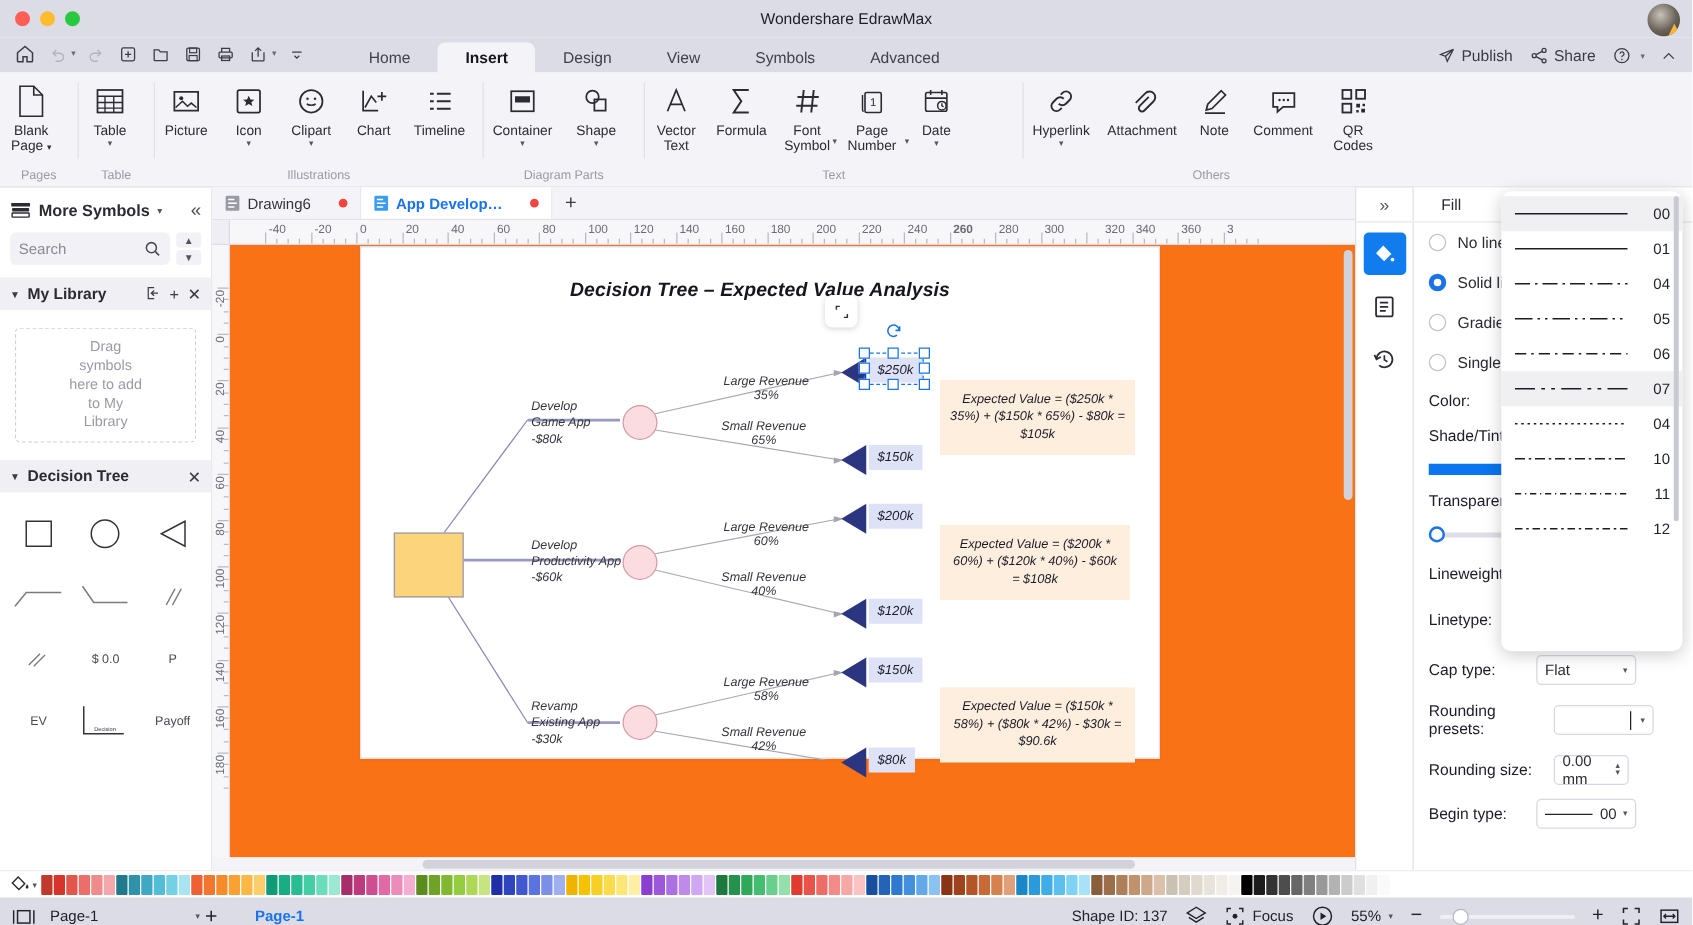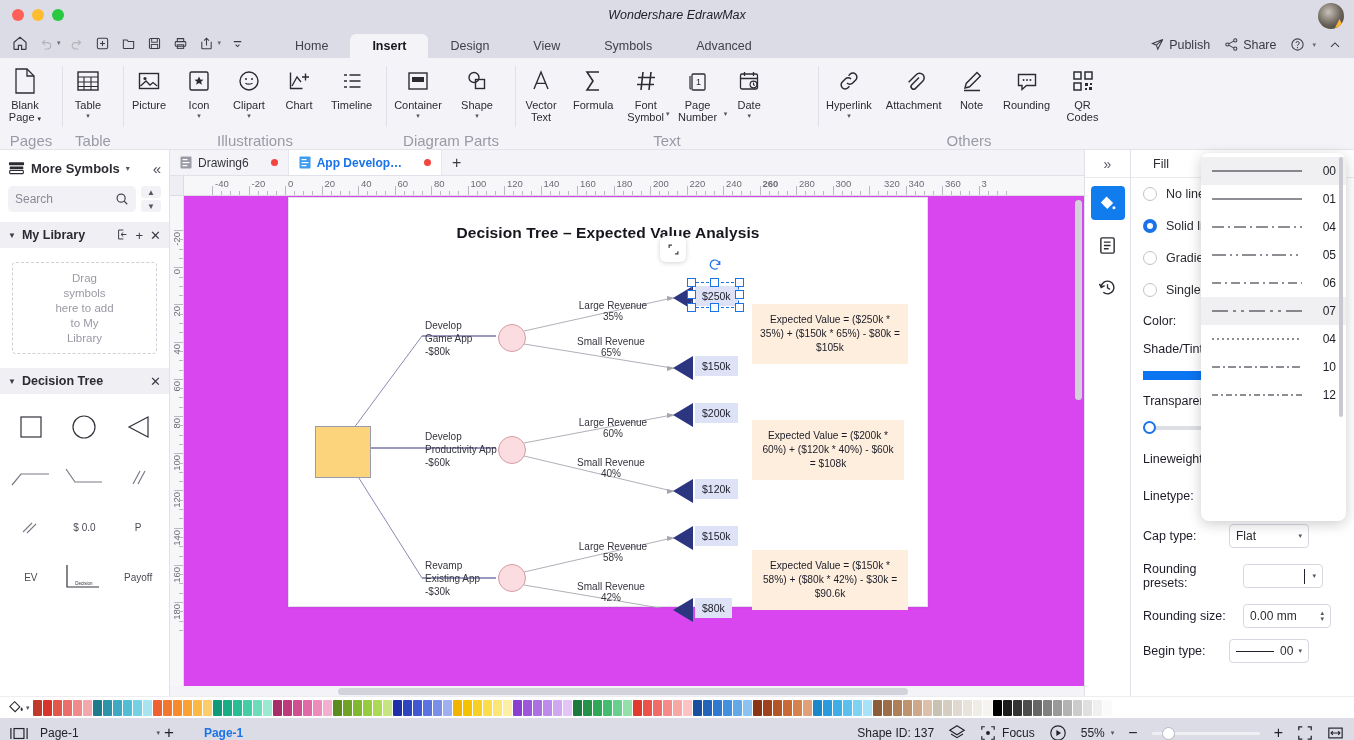--- a/index.html
+++ b/index.html
@@ -19,21 +19,21 @@
     height: 30px; background: #dcdce6;
     display: flex; align-items: center; position: relative;
   }
   .traffic { display: flex; gap: 8px; padding-left: 12px; }
   .dot { width: 12px; height: 12px; border-radius: 50%; }
   .dot.red { background: #ff5f57; }
   .dot.yellow { background: #febc2e; }
   .dot.green { background: #28c840; }
   .app-title {
     position: absolute; left: 0; right: 0; text-align: center;
-    font-size: 12.5px; color: #1e1e28; pointer-events: none; font-style: italic;
+    font-size: 12.5px; color: #1e1e28; pointer-events: none;
   }
   .avatar {
     position: absolute; right: 10px; top: 3px;
     width: 26px; height: 26px; border-radius: 50%;
     background: radial-gradient(circle at 40% 35%, #c9c2ba 0%, #6a6258 55%, #3e3a34 100%);
     overflow: hidden;
   }
   .avatar .crown {
     position: absolute; right: -1px; bottom: -1px;
     width: 11px; height: 11px; background: #ffb62e;
@@ -66,21 +66,21 @@
 
   
   .ribbon {
     height: 92px; background: #f4f4f8;
     display: flex; align-items: stretch; position: relative;
     border-bottom: 1px solid #e3e3ea;
   }
   .rgroup { display: flex; flex-direction: column; position: relative; padding-top: 4px; }
   .rgroup-items { display: flex; align-items: flex-start; flex: 1; }
   .rgroup-label {
-    text-align: center; font-size: 15px; color: #9a9aa6;
+    text-align: center; font-size: 10px; color: #9a9aa6;
     height: 16px; line-height: 16px;
   }
   .rsep { width: 1px; background: #e0e0e8; margin: 8px 0 22px 0; }
   .ritem {
     display: flex; flex-direction: column; align-items: center;
     min-width: 50px; padding: 4px 7px 0 7px; cursor: default;
   }
   .ricon { height: 30px; display: flex; align-items: center; justify-content: center; color: #2b2b33; }
   .rlabel { font-size: 11px; color: #2b2b33; text-align: center; line-height: 12px; margin-top: 3px; }
   .rcaret { font-size: 7px; color: #55555f; line-height: 8px; margin-top: 1px; }
@@ -134,21 +134,21 @@
   .rulerrow { display: flex; height: 20px; }
   .corner { width: 14px; background: #eeeef4; border-right: 1px solid #dcdce4; border-bottom: 1px solid #dcdce4;}
   .hruler { flex: 1; background: #f7f7fa; position: relative; border-bottom: 1px solid #dcdce4; overflow: hidden; }
   .hruler .tk { position: absolute; bottom: 0; width: 1px; background: #b9b9c4; }
   .hruler .lbl { position: absolute; top: 2px; font-size: 9.5px; color: #6b6b77; }
   .canvasbody { flex: 1; display: flex; position: relative; overflow: hidden; }
   .vruler { width: 14px; background: #f7f7fa; position: relative; border-right: 1px solid #dcdce4; overflow: hidden; }
   .vruler .tk { position: absolute; right: 0; height: 1px; background: #b9b9c4; }
   .vruler .lbl { position: absolute; font-size: 9.5px; color: #6b6b77;
                  writing-mode: vertical-rl; transform: rotate(180deg); left: 1px; }
-  .scroll-surface { flex: 1; position: relative; background: #d946ef; overflow: hidden; }
+  .scroll-surface { flex: 1; position: relative; background: #f97316; overflow: hidden; font-style: italic; }
   .page {
     position: absolute; left: 104px; top: 1px; width: 640px; height: 410px;
     background: #ffffff; border: 1px solid #e0e0e8; box-shadow: 0 1px 3px rgba(0,0,0,.06);
   }
   .vscroll { position: absolute; right: 2px; top: 4px; width: 7px; height: 200px;
              background: #d2d2da; border-radius: 4px; }
   .hscroll-track { height: 10px; background: #f4f4f8; position: relative; }
   .hscroll { position: absolute; left: 170px; top: 2px; width: 570px; height: 7px;
              background: #d2d2da; border-radius: 4px; }
 
@@ -547,21 +547,21 @@
       </div>
       <div class="ritem" style="min-width:64px">
         <span class="ricon">
           <svg width="24" height="24" viewBox="0 0 24 24">
               <path d="M3.5 5.5h17v11h-9L7 20.5v-4H3.5z" fill="none" stroke="currentColor" stroke-width="1.4"></path>
               <circle cx="8.6" cy="11" r=".95" fill="currentColor"></circle>
               <circle cx="12" cy="11" r=".95" fill="currentColor"></circle>
               <circle cx="15.4" cy="11" r=".95" fill="currentColor"></circle>
             </svg>
         </span>
-        <span class="rlabel">Rounding</span>
+        <span class="rlabel">Comment</span>
       </div>
       <div class="ritem" style="min-width:48px">
         <span class="ricon">
           <svg width="24" height="24" viewBox="0 0 24 24">
               <rect x="3" y="3" width="7" height="7" fill="none" stroke="currentColor" stroke-width="1.5"></rect>
               <rect x="14" y="3" width="7" height="7" fill="none" stroke="currentColor" stroke-width="1.5"></rect>
               <rect x="3" y="14" width="7" height="7" fill="none" stroke="currentColor" stroke-width="1.5"></rect>
               <path d="M14 14h3v3h-3zM19 14h2v2h-2zM14 19h2v2h-2zM18 18h3v3h-3z" fill="currentColor"></path>
             </svg>
         </span>
@@ -1073,21 +1073,21 @@
       <span class="rp-label" style="width:100px">Rounding presets:</span>
       <span class="field" style="width:80px">
         <span></span>
         <span style="margin-left:auto;width:1px;height:15px;background:#22222c"></span>
         <span class="fcaret" style="margin-left:7px">▾</span>
       </span>
     </div>
 
     <div class="rp-row" style="height:40px">
       <span class="rp-label" style="width:100px">Rounding size:</span>
-      <span class="field" style="width:88px">
+      <span class="field" style="width:60px">
         <span>0.00 mm</span>
         <span class="spin">
             <span>▴</span>
             <span>▾</span>
           </span>
       </span>
     </div>
 
     <div class="rp-row" style="height:30px">
       <span class="rp-label">Begin type:</span>
@@ -1140,20 +1140,26 @@
           <svg width="92" height="6">
             <line x1="1" y1="3" x2="91" y2="3" stroke="#1c1c28" stroke-width="1.1" stroke-dasharray="2 3"></line>
           </svg>
           <span class="dd-num">04</span>
         </div>
         <div class="dd-item">
           <svg width="92" height="6">
             <line x1="1" y1="3" x2="91" y2="3" stroke="#1c1c28" stroke-width="1.1" stroke-dasharray="8 3 2 3"></line>
           </svg>
           <span class="dd-num">10</span>
+        </div>
+        <div class="dd-item">
+          <svg width="92" height="6">
+            <line x1="1" y1="3" x2="91" y2="3" stroke="#1c1c28" stroke-width="1.1" stroke-dasharray="5 3 1 3"></line>
+          </svg>
+          <span class="dd-num">11</span>
         </div>
         <div class="dd-item">
           <svg width="92" height="6">
             <line x1="1" y1="3" x2="91" y2="3" stroke="#1c1c28" stroke-width="1.1" stroke-dasharray="6 3 2 3"></line>
           </svg>
           <span class="dd-num">12</span>
         </div>
       </div>
   </div>
 </div>

